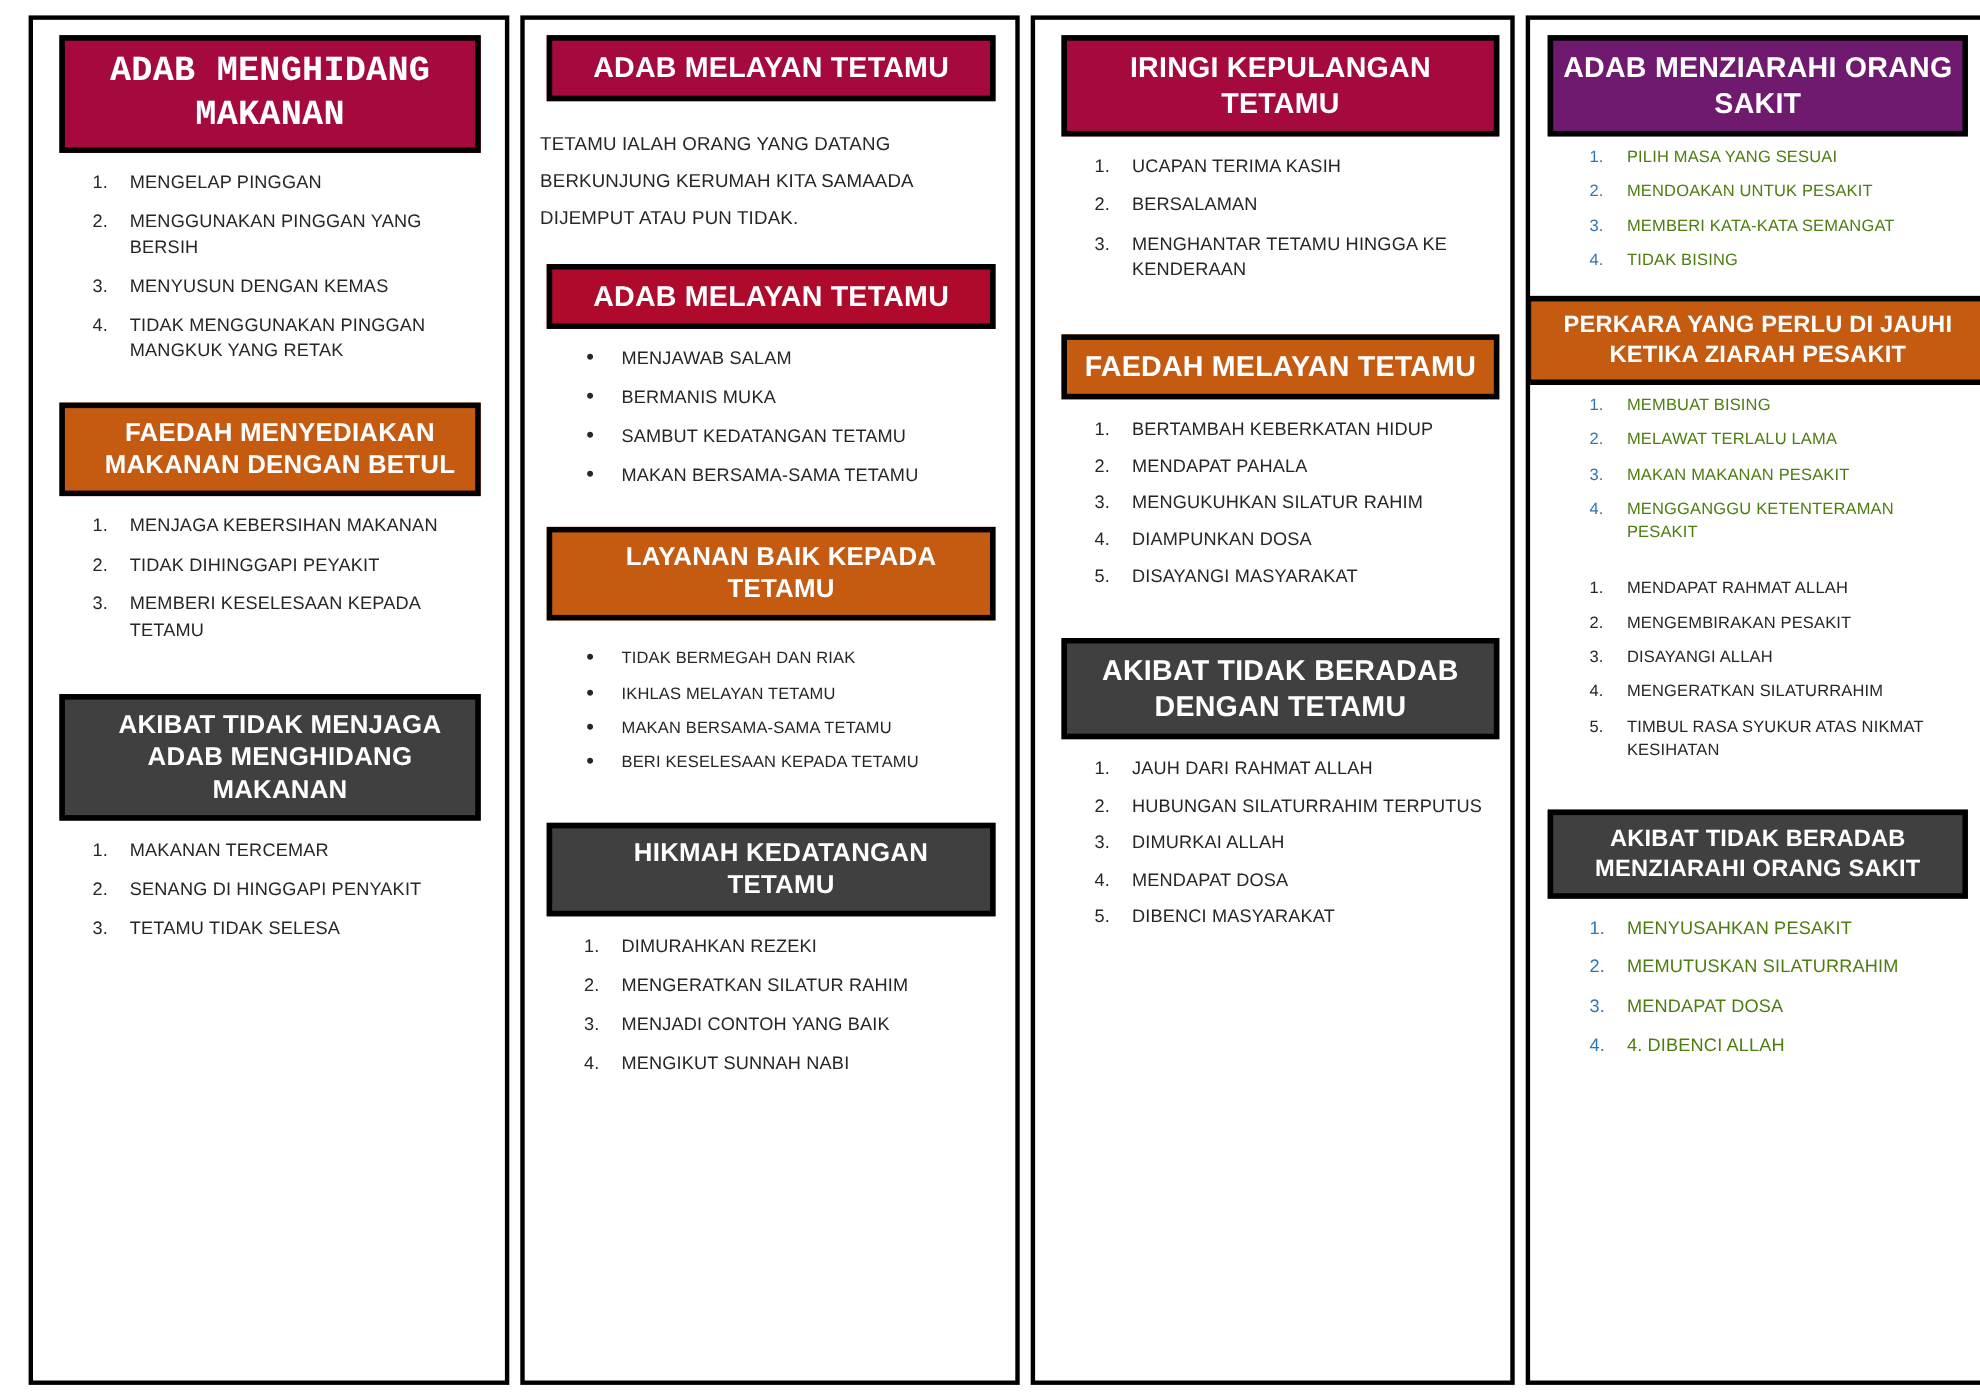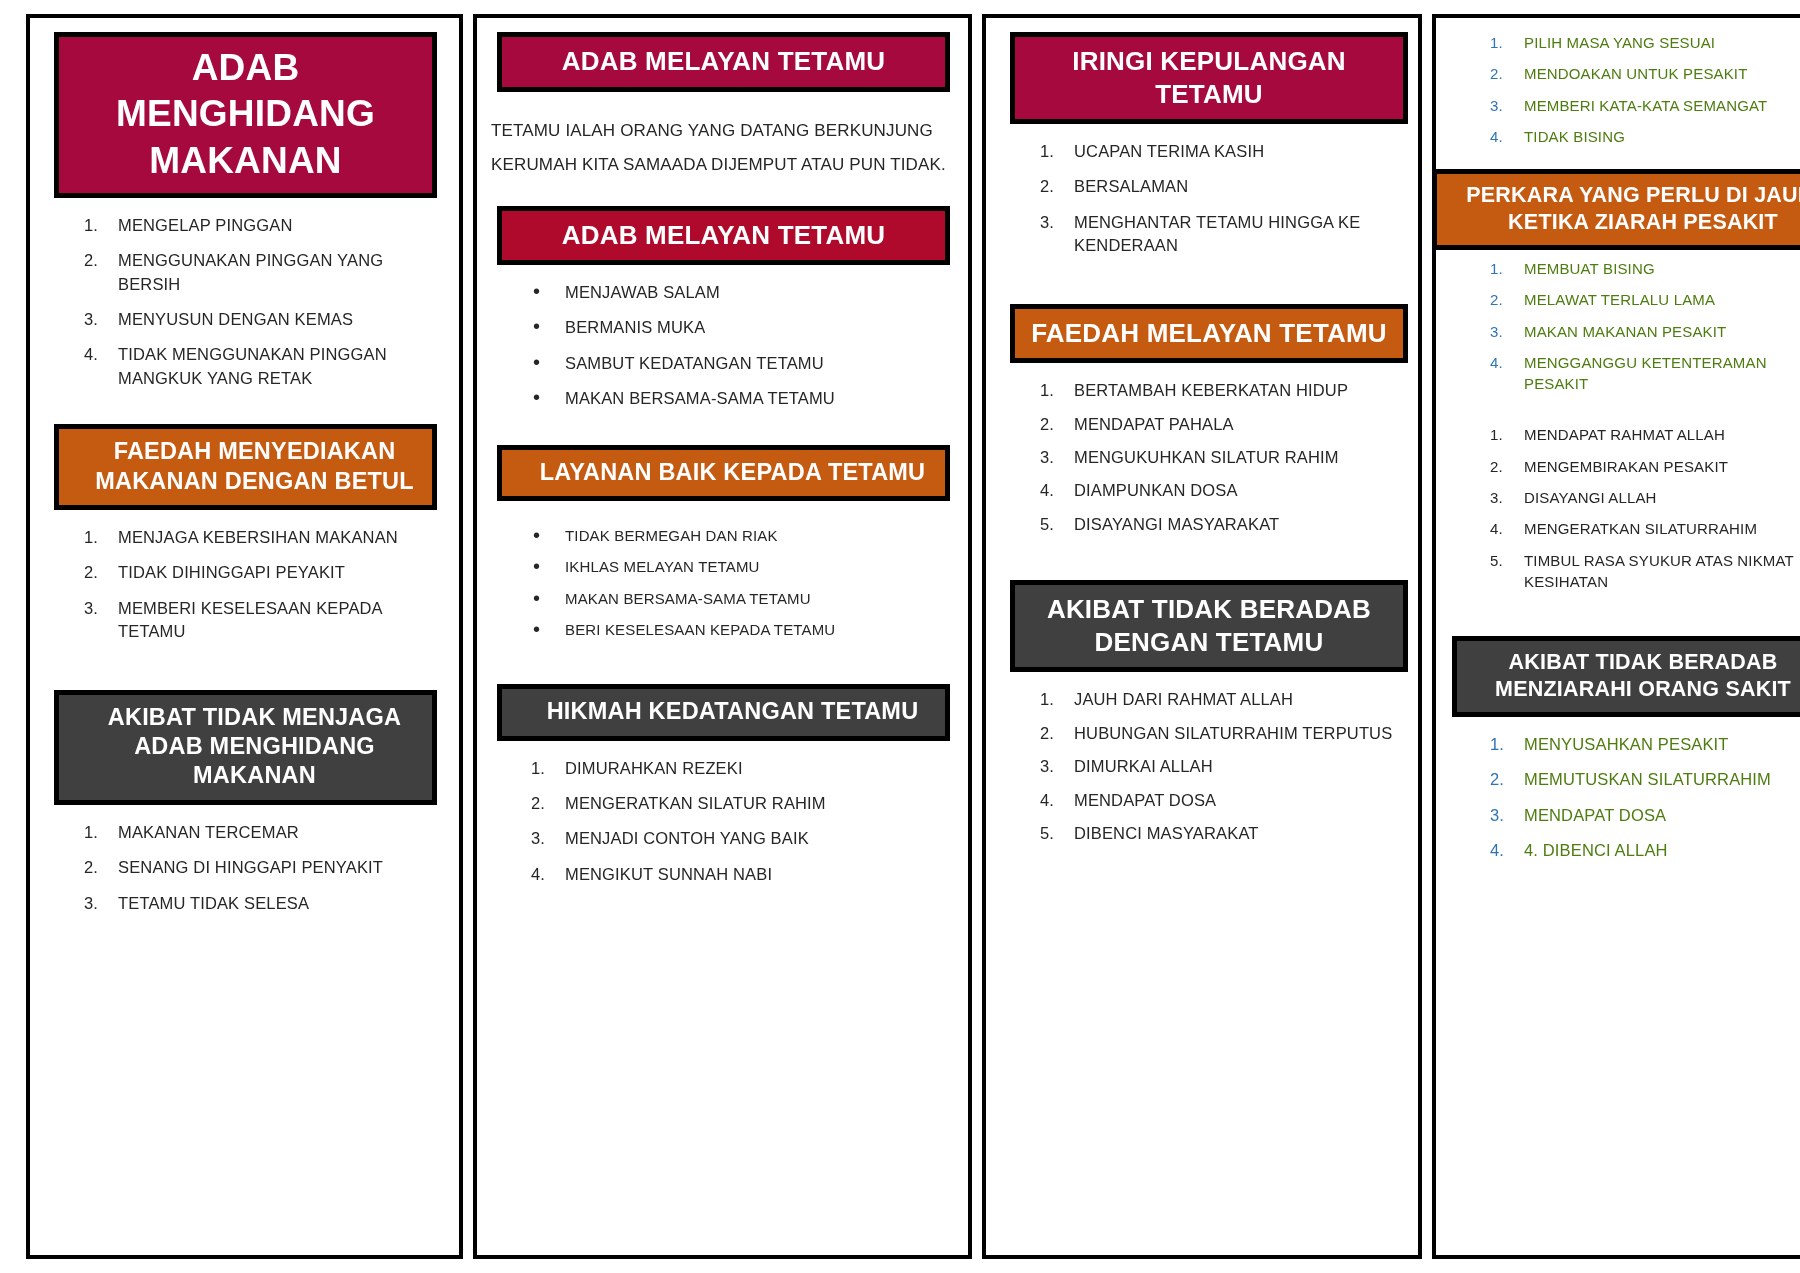--- a/index.html
+++ b/index.html
@@ -24,21 +24,21 @@
   }
   .panel {
     position: relative;
     border: 4px solid #000000;
     background: #ffffff;
     box-sizing: border-box;
     flex: 0 0 auto;
     overflow: hidden;
   }
   .panel.c1 { width: 437px; }
-  .panel.c2 { width: 499px; }
+  .panel.c2 { width: 454px; }
   .panel.c3 { width: 440px; }
   .panel.c4 { width: 422px; }
 
   .panel-inner {
     padding: 6px 10px 8px 10px;
   }
 
   
   .bar {
     border: 5px solid #000000;
@@ -49,21 +49,21 @@
     box-sizing: border-box;
     padding: 8px 6px 9px 6px;
     letter-spacing: 0.2px;
   }
   .bar.red     { background: #A6093D; }
   .bar.crimson { background: #AF0A2B; }
   .bar.orange  { background: #C55A11; }
   .bar.dark    { background: #404040; }
   .bar.purple  { background: #6F1A6F; }
 
-  .bar.s28 { font-size: 37px; }
+  .bar.s28 { font-size: 32px; font-family: Liberation Mono, monospace; }
   .bar.s26 { font-size: 26px; }
   .bar.s24 { font-size: 23.5px; padding-left: 24px; }
   .bar.s22 { font-size: 21.5px; }
 
   
   .c1 .bar        { margin: 8px 12px 0 14px; }
   .c2 .bar        { margin: 8px 8px 0 10px; }
   .c3 .bar        { margin: 8px 0 0 14px; }
   .c4 .bar        { margin: 8px 6px 0 6px; }
   .c4 .bar.flush  { margin-left: -14px; margin-right: -14px; }
@@ -238,20 +238,21 @@
           <li>DIBENCI MASYARAKAT</li>
         </ol>
       </div>
 
     </div>
   </div>
 
   <div class="panel c4">
     <div class="panel-inner">
 
+      <div class="bar purple s26">ADAB MENZIARAHI ORANG SAKIT</div>
       <div class="list-wrap snug">
         <ol class="lst blue small tight">
           <li>PILIH MASA YANG SESUAI</li>
           <li>MENDOAKAN UNTUK PESAKIT</li>
           <li>MEMBERI KATA-KATA SEMANGAT</li>
           <li>TIDAK BISING</li>
         </ol>
       </div>
 
       <div class="bar orange s22 flush">PERKARA YANG PERLU DI JAUHI KETIKA ZIARAH PESAKIT</div>

